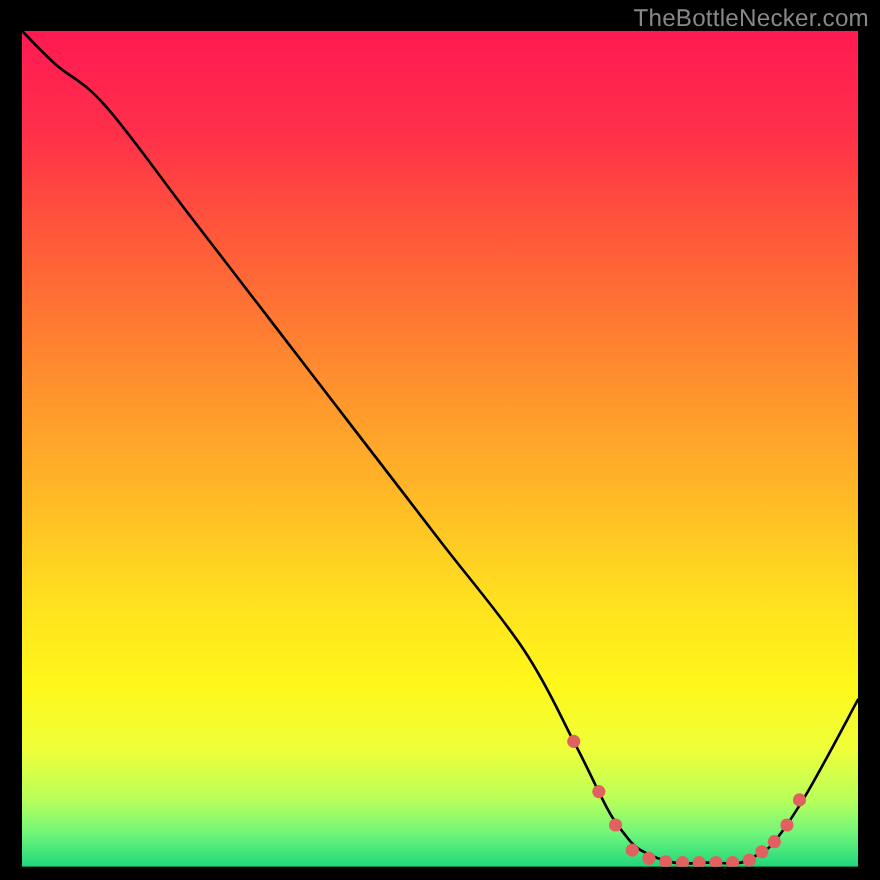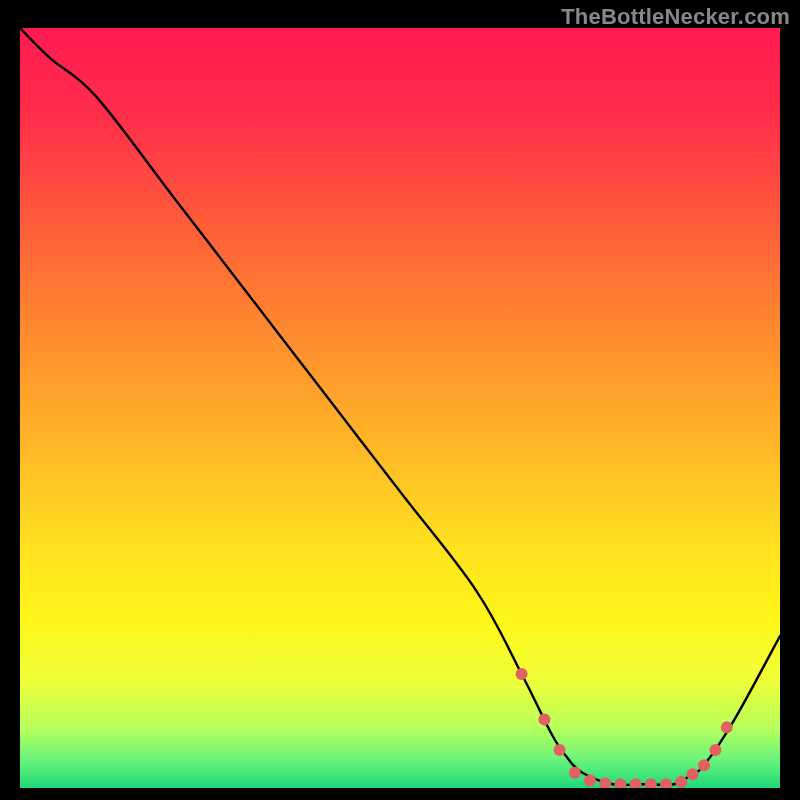--- a/index.html
+++ b/index.html
@@ -17,21 +17,21 @@
     height: 800px;
     background: #000;
   }
   .watermark {
     position: absolute;
     top: 4px;
     right: 10px;
     color: #888;
     font-size: 22px;
     letter-spacing: 0.2px;
-    font-weight: 700;
+    font-weight: 400;
     user-select: none;
   }
   .plot {
     position: absolute;
     left: 20px;
     top: 28px;
     width: 760px;
     height: 760px;
   }
   svg { display: block; }

